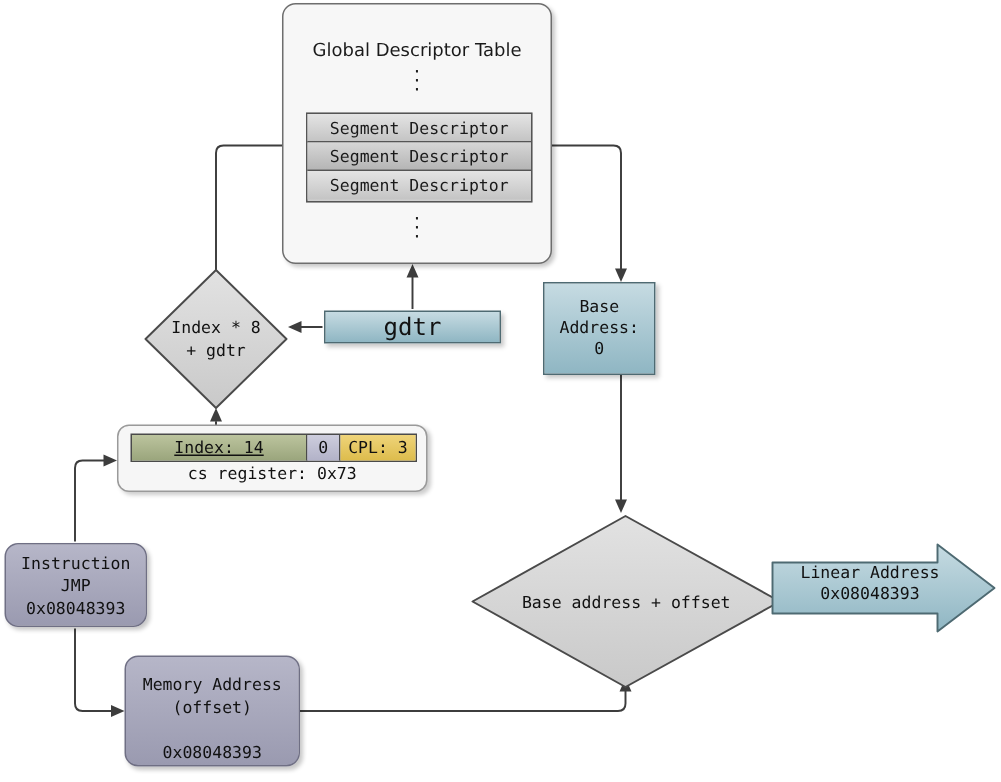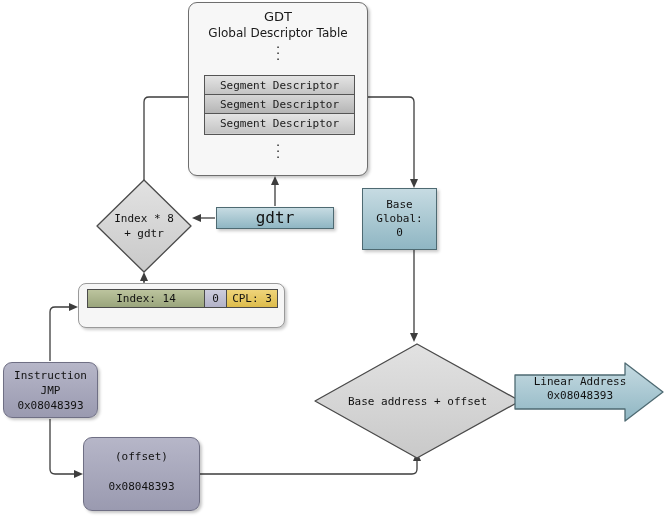--- a/index.html
+++ b/index.html
@@ -195,20 +195,21 @@
     text-align: center;
     font-size: 11px;
     color: #111;
     box-sizing: border-box;
     overflow: hidden;
   }
   #cs-field-index {
     flex: 0 0 117px;
     background: linear-gradient(to bottom, #bcc49e 0%, #9aa57c 100%);
     border-right: 1px solid #4a4a4a;
+    text-decoration: underline;
   }
   #cs-field-ti {
     flex: 0 0 22px;
     background: linear-gradient(to bottom, #cdcddd 0%, #b2b2c8 100%);
     border-right: 1px solid #4a4a4a;
   }
   #cs-field-cpl {
     flex: 1 1 auto;
     background: linear-gradient(to bottom, #efd47a 0%, #ddbc4c 100%);
   }
@@ -324,21 +325,20 @@
     <polygon points="78,307 69,303 69,311"></polygon>
 
     <path d="M 50,419 L 50,469 Q 50,474 55,474 L 75,474"></path>
     <polygon points="83,474 74,470 74,478"></polygon>
 
     <path d="M 200,474 L 412,474 Q 417,474 417,469 L 417,460"></path>
     <polygon points="417,452 413,461 421,461"></polygon>
   </svg>
 
   <div id="gdt-box">
-    <div id="gdt-title" class="sans">GDT</div>
     <div id="gdt-subtitle" class="sans">Global Descriptor Table</div>
 
     <div id="gdt-dots-top" class="vdots">
       <span>·</span>
       <span>·</span>
       <span>·</span>
     </div>
 
     <div id="descriptor-stack">
       <div class="descriptor-row">Segment Descriptor</div>
@@ -350,21 +350,21 @@
       <span>·</span>
       <span>·</span>
       <span>·</span>
     </div>
   </div>
 
   <div id="gdtr-box">gdtr</div>
 
   <div id="base-address-box">
     <div>Base</div>
-    <div>Global:</div>
+    <div>Address:</div>
     <div>0</div>
   </div>
 
   <div id="diamond-index" class="diamond-wrap">
     <svg width="98" height="96" viewBox="0 0 98 96">
       <defs>
         <linearGradient id="diamondGradA" x1="0" y1="0" x2="0" y2="1">
           <stop offset="0%" stop-color="#e2e2e2"></stop>
           <stop offset="100%" stop-color="#c9c9c9"></stop>
         </linearGradient>
@@ -376,29 +376,31 @@
       <div>+ gdtr</div>
     </div>
   </div>
 
   <div id="cs-register-box">
     <div id="cs-fields">
       <div class="cs-field" id="cs-field-index">Index: 14</div>
       <div class="cs-field" id="cs-field-ti">0</div>
       <div class="cs-field" id="cs-field-cpl">CPL: 3</div>
     </div>
+    <div id="cs-caption">cs register: 0x73</div>
   </div>
 
   <div id="instruction-box" class="purple-box">
     <div>Instruction</div>
     <div>JMP</div>
     <div>0x08048393</div>
   </div>
 
   <div id="memory-address-box" class="purple-box">
+    <div>Memory Address</div>
     <div>(offset)</div>
     <div id="memory-address-value">0x08048393</div>
   </div>
 
   <div id="diamond-sum" class="diamond-wrap">
     <svg width="209" height="118" viewBox="0 0 209 118">
       <defs>
         <linearGradient id="diamondGradB" x1="0" y1="0" x2="0" y2="1">
           <stop offset="0%" stop-color="#e2e2e2"></stop>
           <stop offset="100%" stop-color="#c9c9c9"></stop>

